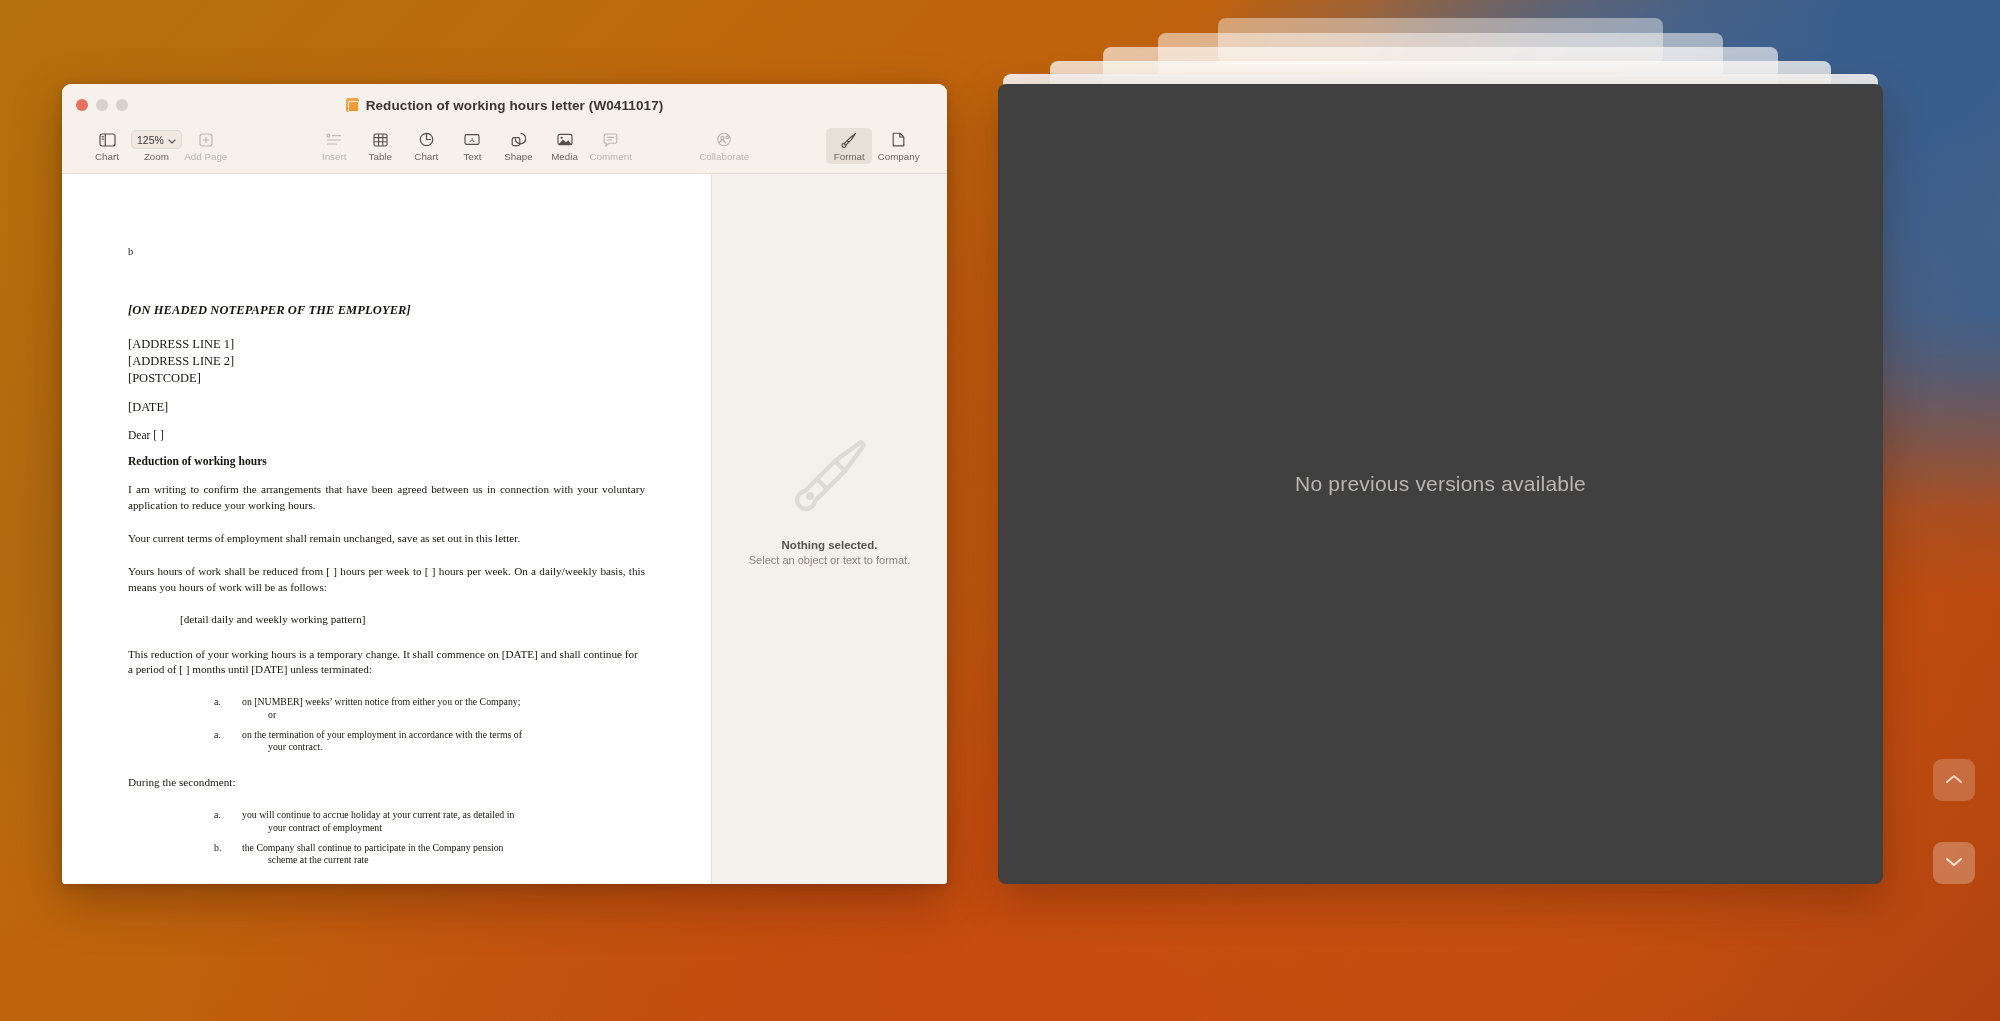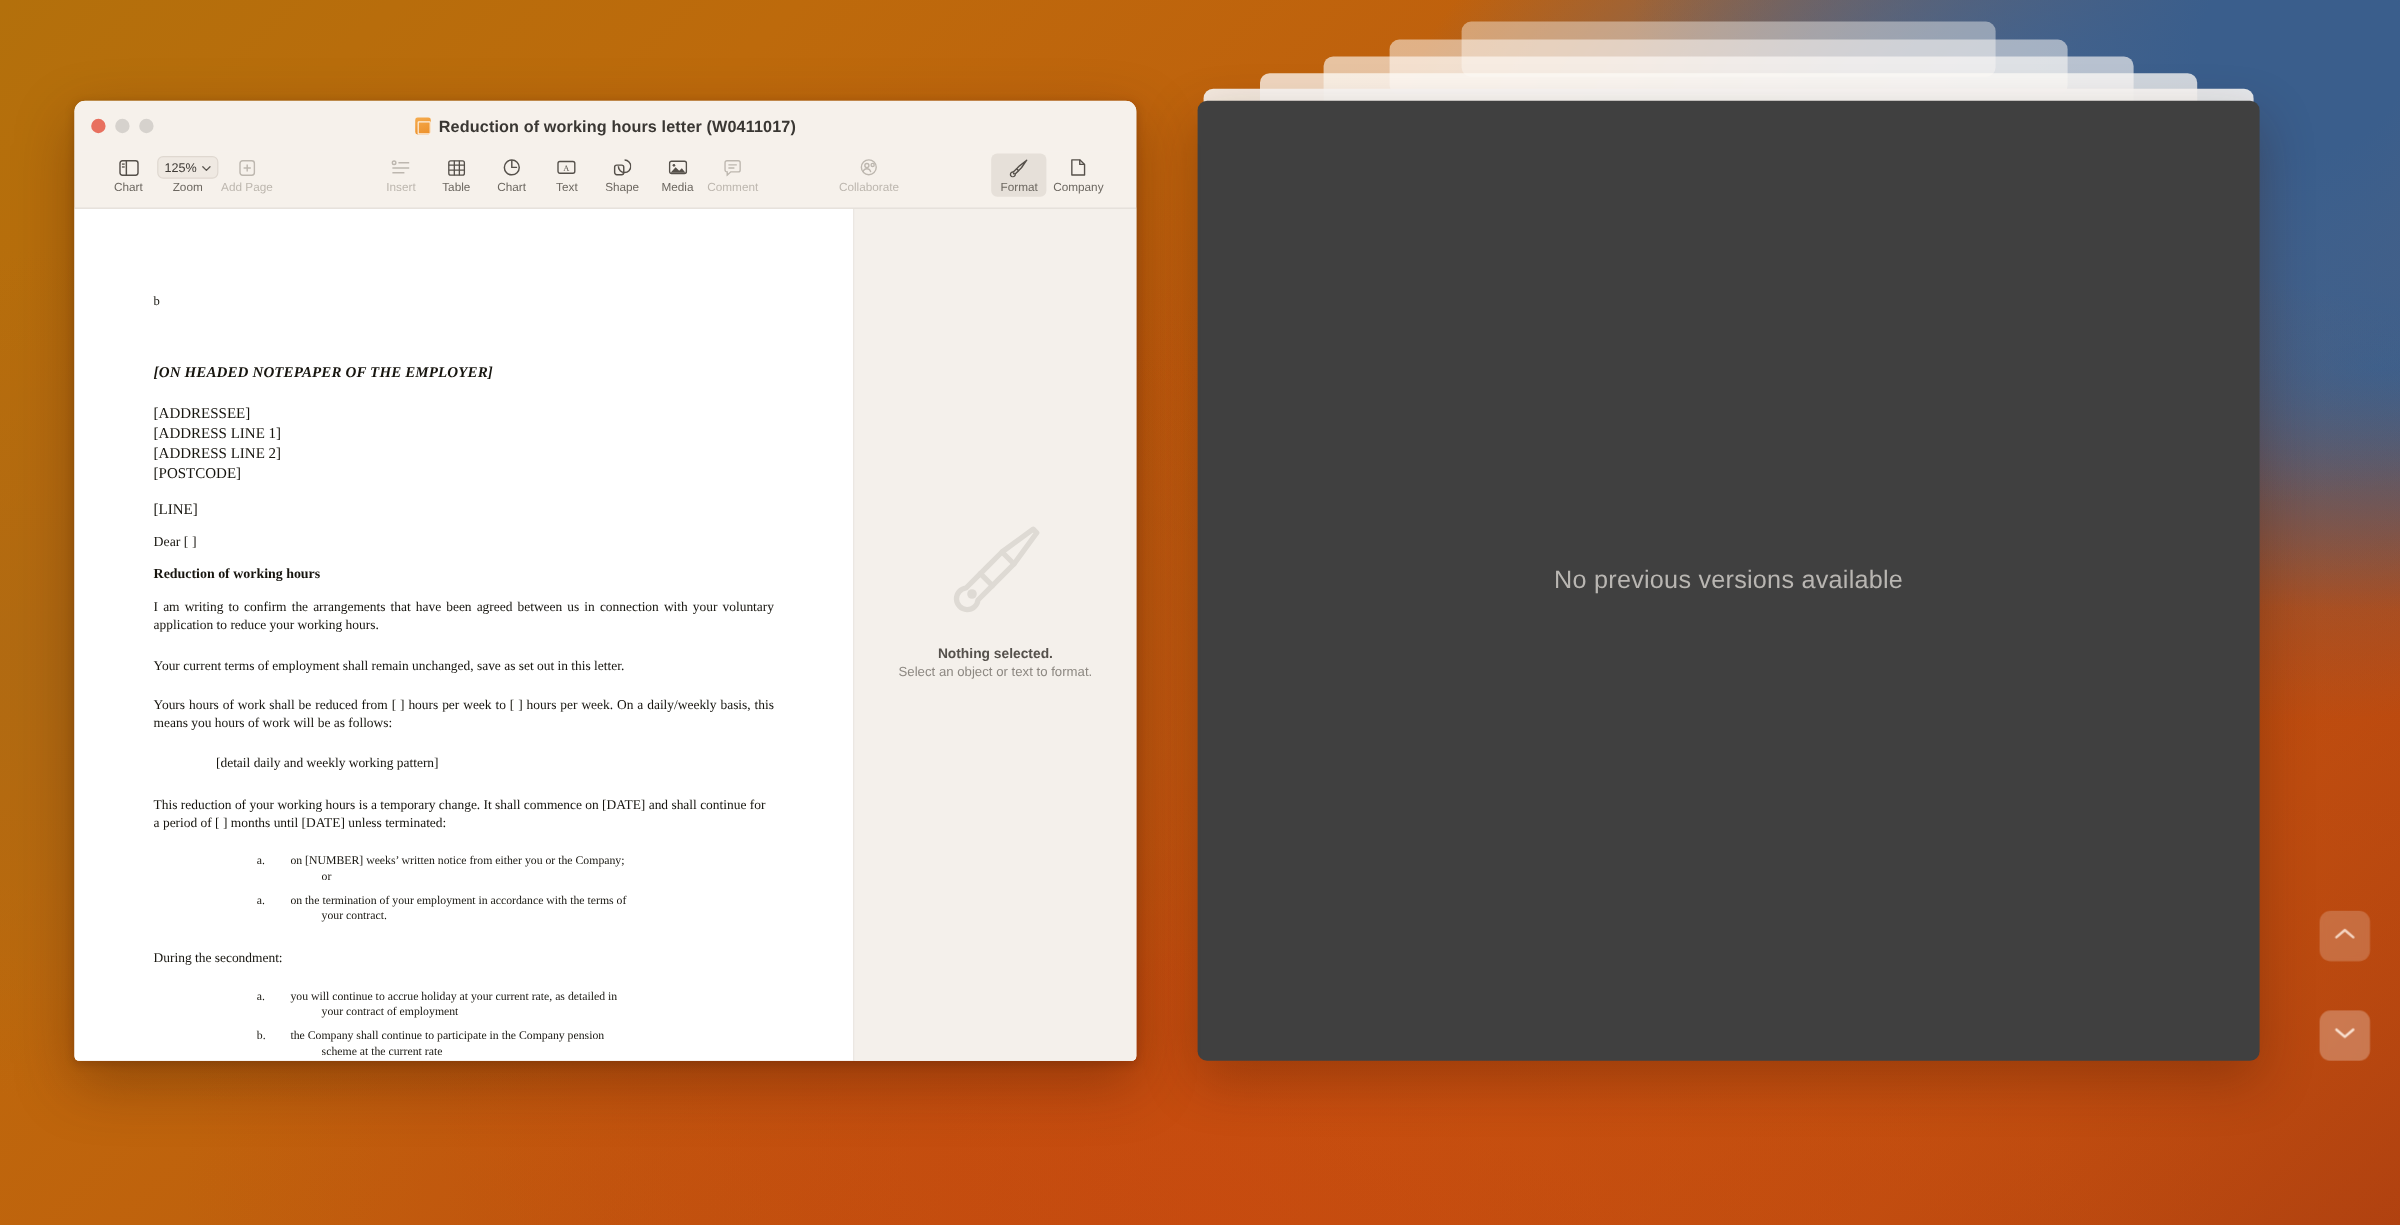--- a/index.html
+++ b/index.html
@@ -451,28 +451,27 @@
       <div class="page">
 
         <div class="doc-b">b</div>
 
         <div class="gap46"></div>
 
         <div class="doc-headed">[ON HEADED NOTEPAPER OF THE EMPLOYER]</div>
 
         <div class="gap18"></div>
 
-        <div class="addr">[ADDRESSEE]</div>
         <div class="addr">[ADDRESS LINE 1]</div>
         <div class="addr">[ADDRESS LINE 2]</div>
         <div class="addr">[POSTCODE]</div>
 
         <div class="gap14"></div>
 
-        <div class="doc-date">[LINE]</div>
+        <div class="doc-date">[DATE]</div>
 
         <div class="gap14"></div>
 
         <div class="doc-dear">Dear [                ]</div>
 
         <div class="gap14"></div>
 
         <div class="doc-h">Reduction of working hours</div>
 
         <div class="gap14"></div>

